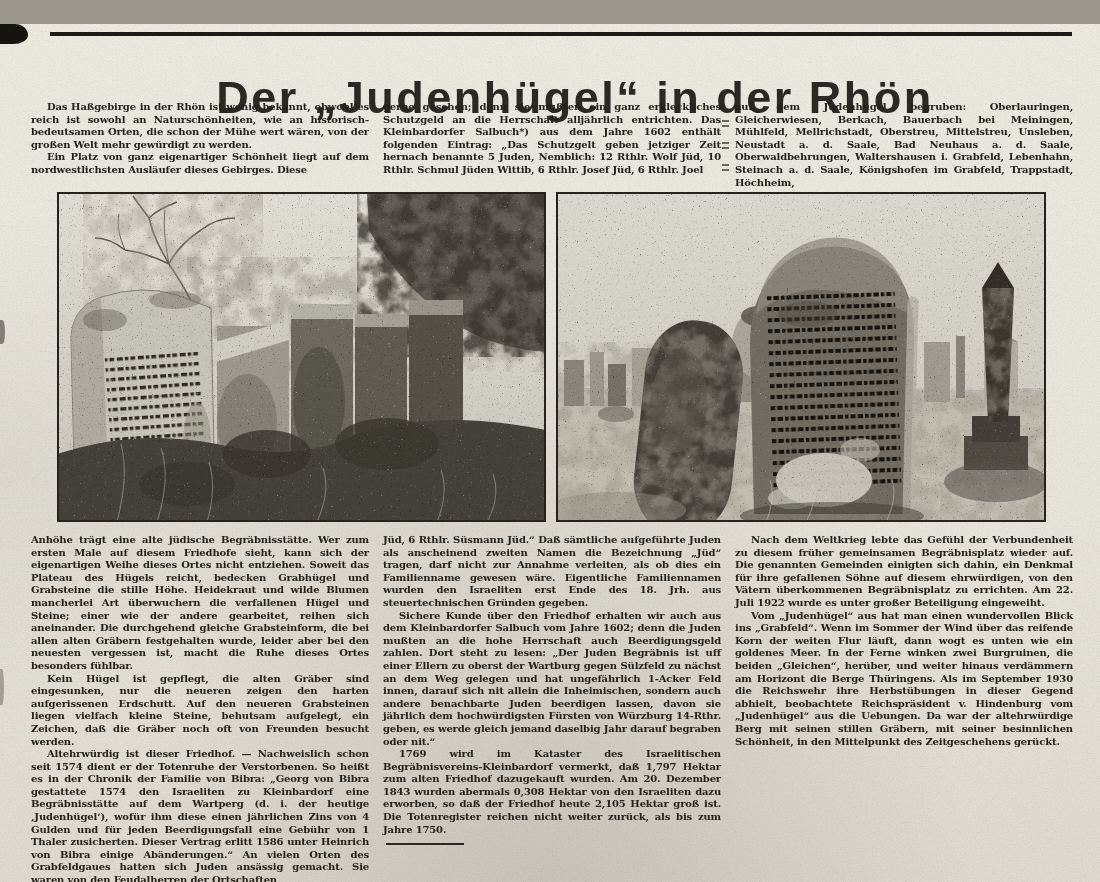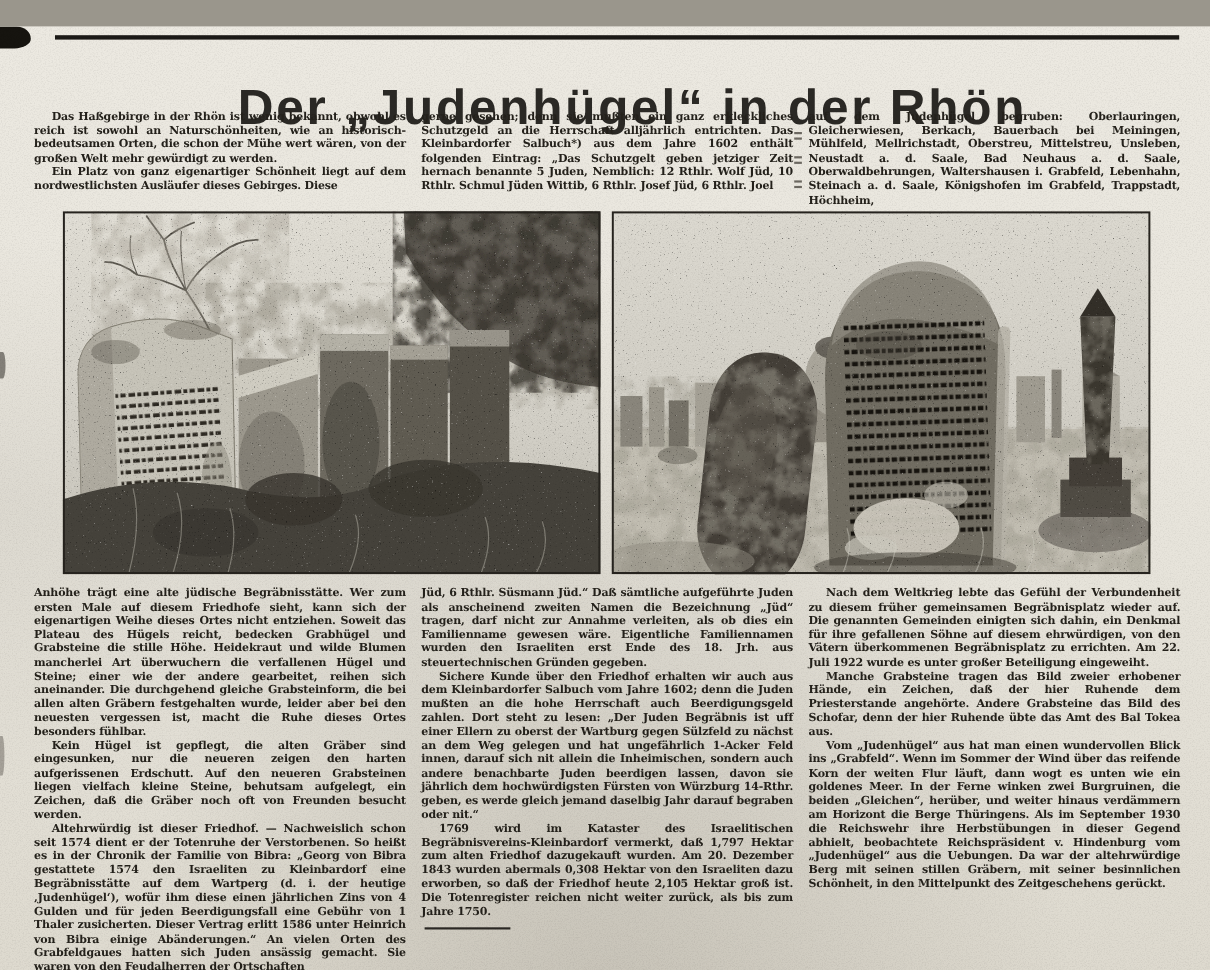--- a/index.html
+++ b/index.html
@@ -249,21 +249,20 @@
     </div>
     <div class="col">
       <p>Jüd, 6 Rthlr. Süsmann Jüd.“ Daß sämtliche aufgeführte Juden als anscheinend zweiten Namen die Bezeichnung „Jüd“ tragen, darf nicht zur Annahme verleiten, als ob dies ein Familienname gewesen wäre. Eigentliche Familiennamen wurden den Israeliten erst Ende des 18. Jrh. aus steuertechnischen Gründen gegeben.</p>
       <p class="indent">Sichere Kunde über den Friedhof erhalten wir auch aus dem Kleinbardorfer Salbuch vom Jahre 1602; denn die Juden mußten an die hohe Herrschaft auch Beerdigungsgeld zahlen. Dort steht zu lesen: „Der Juden Begräbnis ist uff einer Ellern zu oberst der Wartburg gegen Sülzfeld zu nächst an dem Weg gelegen und hat ungefährlich 1-Acker Feld innen, darauf sich nit allein die Inheimischen, sondern auch andere benachbarte Juden beerdigen lassen, davon sie jährlich dem hochwürdigsten Fürsten von Würzburg 14-Rthr. geben, es werde gleich jemand daselbig Jahr darauf begraben oder nit.“</p>
       <p class="indent">1769 wird im Kataster des Israelitischen Begräbnisvereins-Kleinbardorf vermerkt, daß 1,797 Hektar zum alten Friedhof dazugekauft wurden. Am 20. Dezember 1843 wurden abermals 0,308 Hektar von den Israeliten dazu erworben, so daß der Friedhof heute 2,105 Hektar groß ist. Die Totenregister reichen nicht weiter zurück, als bis zum Jahre 1750.</p>
       <div class="footnote-rule"></div>
 
     </div>
     <div class="col">
       <p class="indent">Nach dem Weltkrieg lebte das Gefühl der Verbundenheit zu diesem früher gemeinsamen Begräbnisplatz wieder auf. Die genannten Gemeinden einigten sich dahin, ein Denkmal für ihre gefallenen Söhne auf diesem ehrwürdigen, von den Vätern überkommenen Begräbnisplatz zu errichten. Am 22. Juli 1922 wurde es unter großer Beteiligung eingeweiht.</p>
-      <p class="indent">Manche Grabsteine tragen das Bild zweier erhobener Hände, ein Zeichen, daß der hier Ruhende dem Priesterstande angehörte. Andere Grabsteine das Bild des Schofar, denn der hier Ruhende übte das Amt des Bal Tokea aus.</p>
       <p class="indent">Vom „Judenhügel“ aus hat man einen wundervollen Blick ins „Grabfeld“. Wenn im Sommer der Wind über das reifende Korn der weiten Flur läuft, dann wogt es unten wie ein goldenes Meer. In der Ferne winken zwei Burgruinen, die beiden „Gleichen“, herüber, und weiter hinaus verdämmern am Horizont die Berge Thüringens. Als im September 1930 die Reichswehr ihre Herbstübungen in dieser Gegend abhielt, beobachtete Reichspräsident v. Hindenburg vom „Judenhügel“ aus die Uebungen. Da war der altehrwürdige Berg mit seinen stillen Gräbern, mit seiner besinnlichen Schönheit, in den Mittelpunkt des Zeitgeschehens gerückt.</p>
 
     </div>
   </section>
 
   <svg class="noise" viewBox="0 0 1100 882" preserveAspectRatio="none">
     <defs>
       <filter id="paper-noise" x="0" y="0" width="100%" height="100%">
         <feTurbulence type="fractalNoise" baseFrequency="0.8" numOctaves="2" seed="2" stitchTiles="stitch"></feTurbulence>
         <feColorMatrix type="matrix" values="0 0 0 0 0  0 0 0 0 0  0 0 0 0 0  1.5 1.5 1.5 0 -2.1" result="m"></feColorMatrix>

